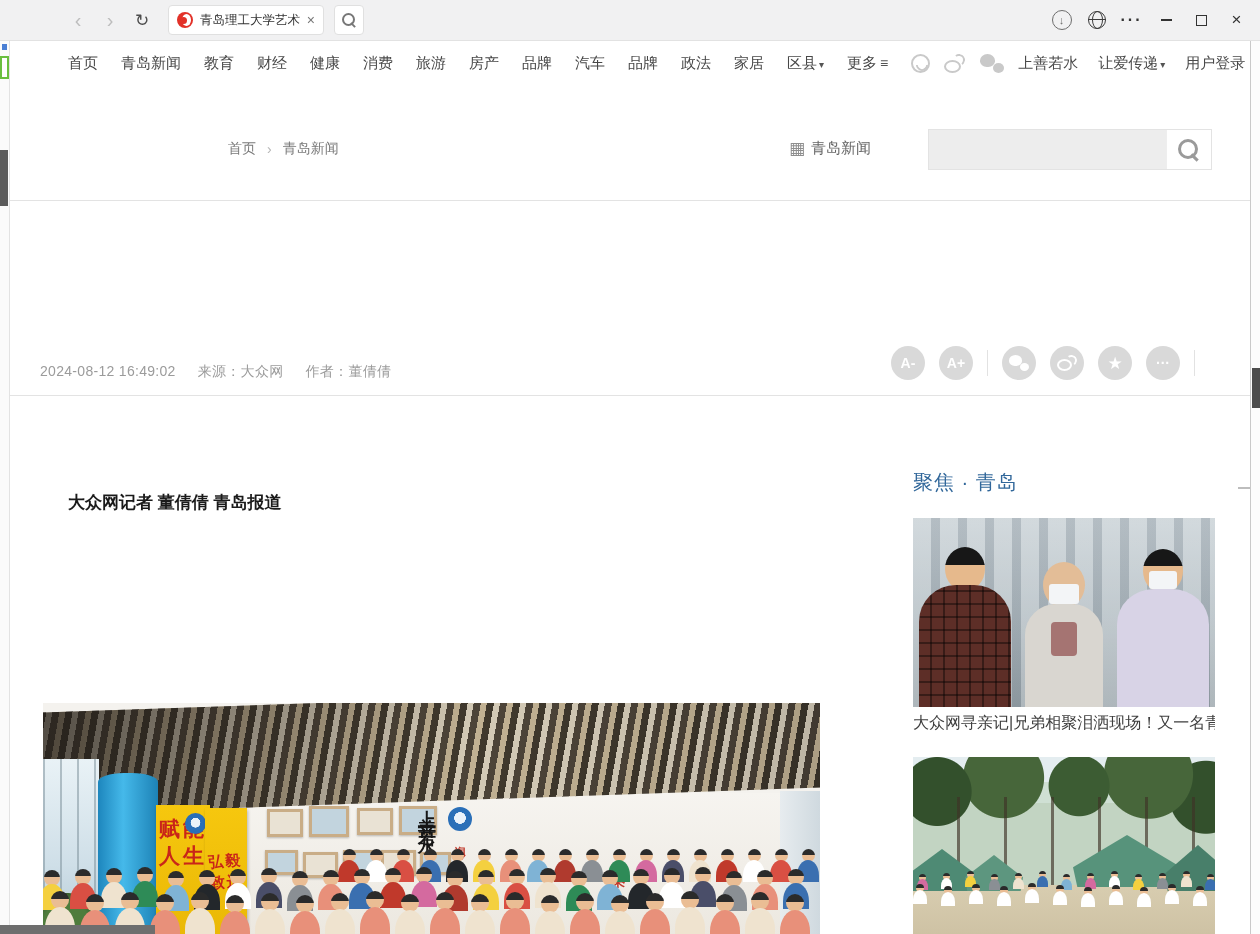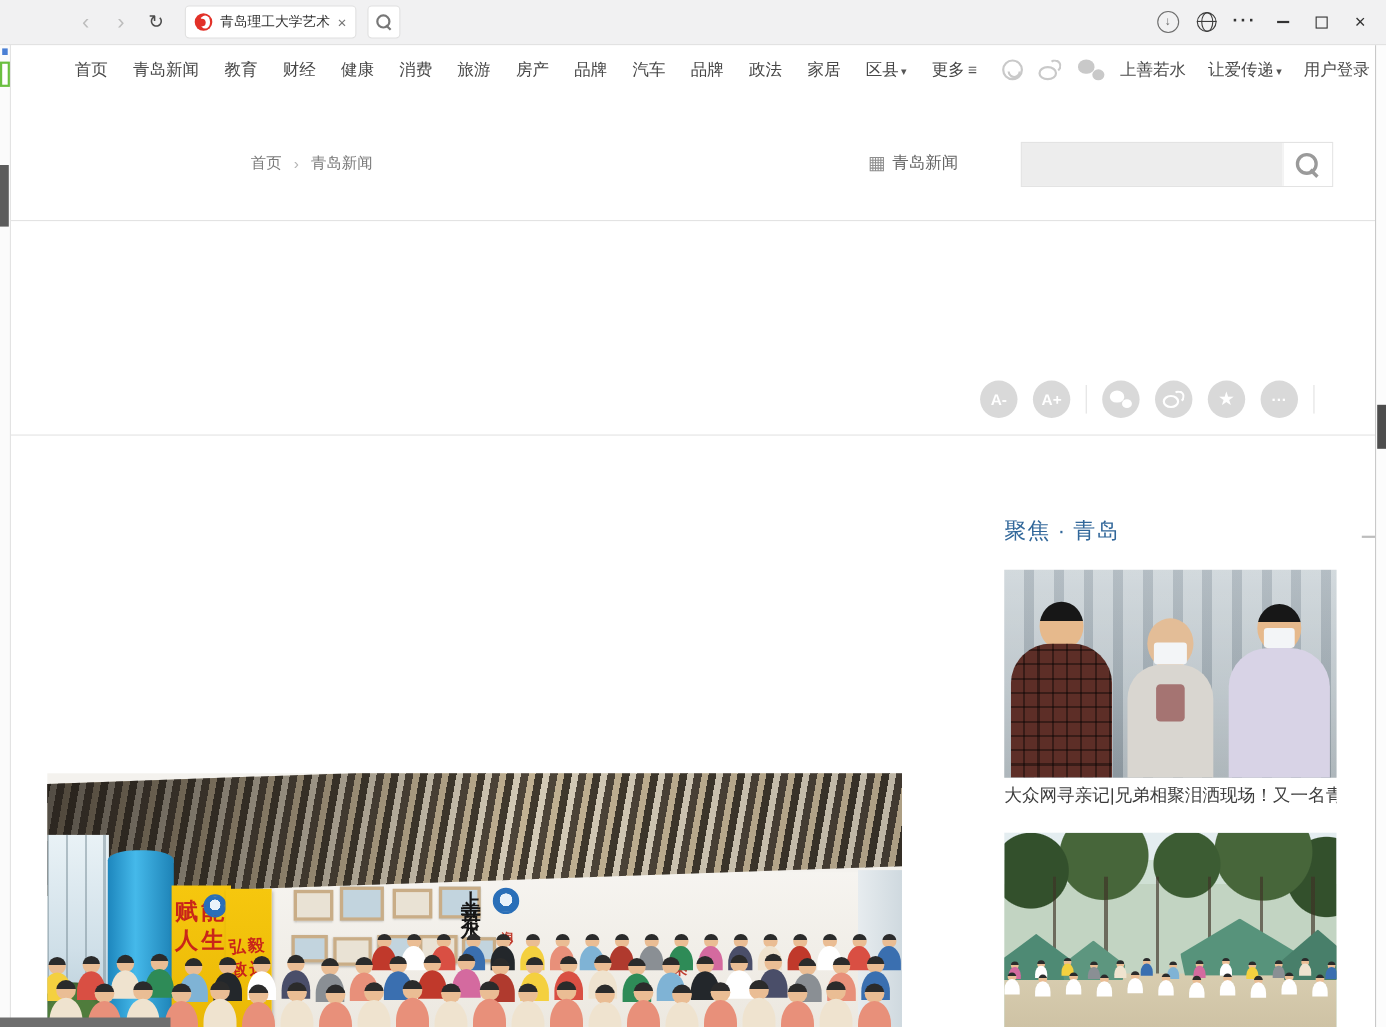--- a/index.html
+++ b/index.html
@@ -276,40 +276,46 @@
   <div class="search-box">
     <input class="search-input" value="" style="">
     <button class="search-btn">
         <span class="mag big light"></span>
       </button>
   </div>
 
   <div class="hr hr1"></div>
 
 
+  <div class="meta">
+    <span>2024-08-12 16:49:02</span>
+    <span>来源：大众网</span>
+    <span>作者：董倩倩</span>
+  </div>
 
   <div class="share-row">
     <div class="sc">A-</div>
     <div class="sc">A+</div>
     <div class="sdiv"></div>
     <div class="sc">
         <span class="wechat-w"></span>
       </div>
     <div class="sc">
         <span class="weibo-w"></span>
       </div>
     <div class="sc">
         <span class="star">★</span>
       </div>
     <div class="sc">···</div>
     <div class="sdiv"></div>
   </div>
 
   <div class="hr hr2"></div>
 
+  <p class="reporter">大众网记者 董倩倩 青岛报道</p>
 
   <div class="photo">
     <div class="ph-wall"></div>
     <div class="ph-ceiling"></div>
     <div class="ph-window"></div>
     <div class="ph-bush"></div>
     <div class="ph-column"></div>
     <div class="ph-banner b1">
         <span>赋能人生</span>
       </div>

